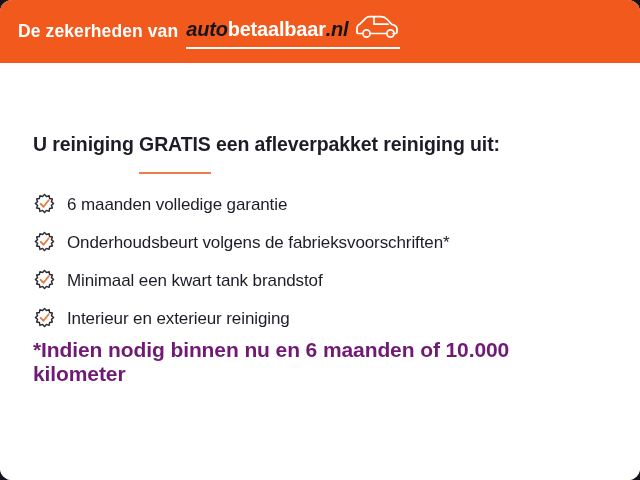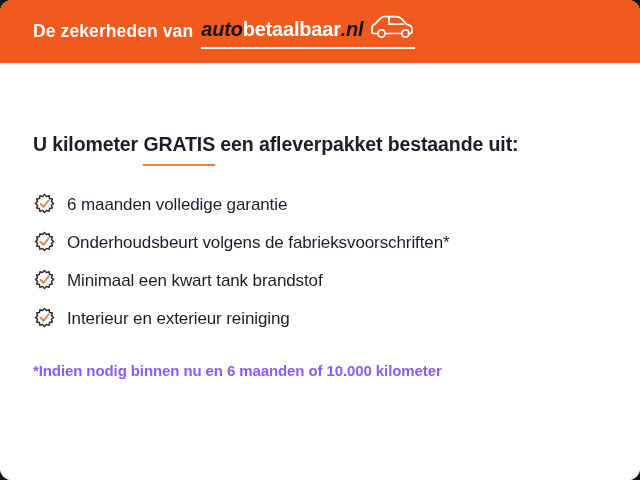--- a/index.html
+++ b/index.html
@@ -17,21 +17,21 @@
     background: #ffffff;
     display: flex;
     flex-direction: column;
   }
   
   .header {
     height: 63px;
     background: #f15a1c;
     display: flex;
     align-items: center;
-    padding-left: 33px;
+    padding-left: 18px;
     flex: 0 0 auto;
   }
   .header-prefix {
     color: #ffffff;
     font-size: 17.5px;
     font-weight: 600;
     letter-spacing: 0.1px;
     margin-right: 8px;
   }
   .logo-group {
@@ -58,42 +58,41 @@
   }
   .heading {
     font-size: 19.5px;
     font-weight: 700;
     letter-spacing: -0.1px;
     color: #1d1d27;
     margin-bottom: 30px;
   }
   .heading .highlight {
     border-bottom: 2.5px solid #ee7c49;
-    padding-bottom: 9px;
+    padding-bottom: 17px;
   }
   .benefit-list { list-style: none; }
   .benefit-item {
     display: flex;
     align-items: center;
     gap: 11px;
     height: 38px;
   }
   .benefit-label {
     font-size: 17px;
     font-weight: 500;
     letter-spacing: -0.1px;
     color: #1d1d27;
   }
   .badge-icon { flex: 0 0 auto; display: inline-block; }
   .footnote {
-    margin-top: 24px;
-    font-size: 15px;
+    font-size: 21px;
     font-weight: 700;
     letter-spacing: -0.1px;
-    color: #8b5cf6;
+    color: #701a75;
   }
 </style>
 </head>
 <body>
 
 <div class="card">
 
   <div class="header">
     <span class="header-prefix">De zekerheden van</span>
     <span class="logo-group">
@@ -106,21 +105,21 @@
           <path d="M20 3.2 v7 h14" stroke="#ffffff" stroke-width="1.7" stroke-linecap="round" stroke-linejoin="round"></path>
           <circle cx="12.5" cy="19.5" r="3.6" stroke="#ffffff" stroke-width="1.7"></circle>
           <circle cx="36.5" cy="19.5" r="3.6" stroke="#ffffff" stroke-width="1.7"></circle>
         </svg>
       </span>
     </span>
   </div>
 
   <div class="main">
 
-    <div class="heading"><span>U kilometer </span><span class="highlight">GRATIS</span><span> een afleverpakket bestaande uit:</span></div>
+    <div class="heading"><span>U reiniging </span><span class="highlight">GRATIS</span><span> een afleverpakket reiniging uit:</span></div>
 
     <ul class="benefit-list">
       <li class="benefit-item">
         <span class="badge-icon">
           <svg width="23" height="23" viewBox="0 0 24 24" fill="none">
             <polygon points="21.5,12 19.24,13.94 20.23,16.75 17.30,17.30 16.75,20.23 13.94,19.24 12,21.5 10.06,19.24 7.25,20.23 6.70,17.30 3.77,16.75 4.76,13.94 2.5,12 4.76,10.06 3.77,7.25 6.70,6.70 7.25,3.77 10.06,4.76 12,2.5 13.94,4.76 16.75,3.77 17.30,6.70 20.23,7.25 19.24,10.06" stroke="#2a2a33" stroke-width="1.5" stroke-linejoin="round"></polygon>
             <path d="M8 12.4 L11 15.4 L16.4 8.6" stroke="#e08145" stroke-width="2" stroke-linecap="round" stroke-linejoin="round"></path>
           </svg>
         </span>
         <span class="benefit-label">6 maanden volledige garantie</span>

